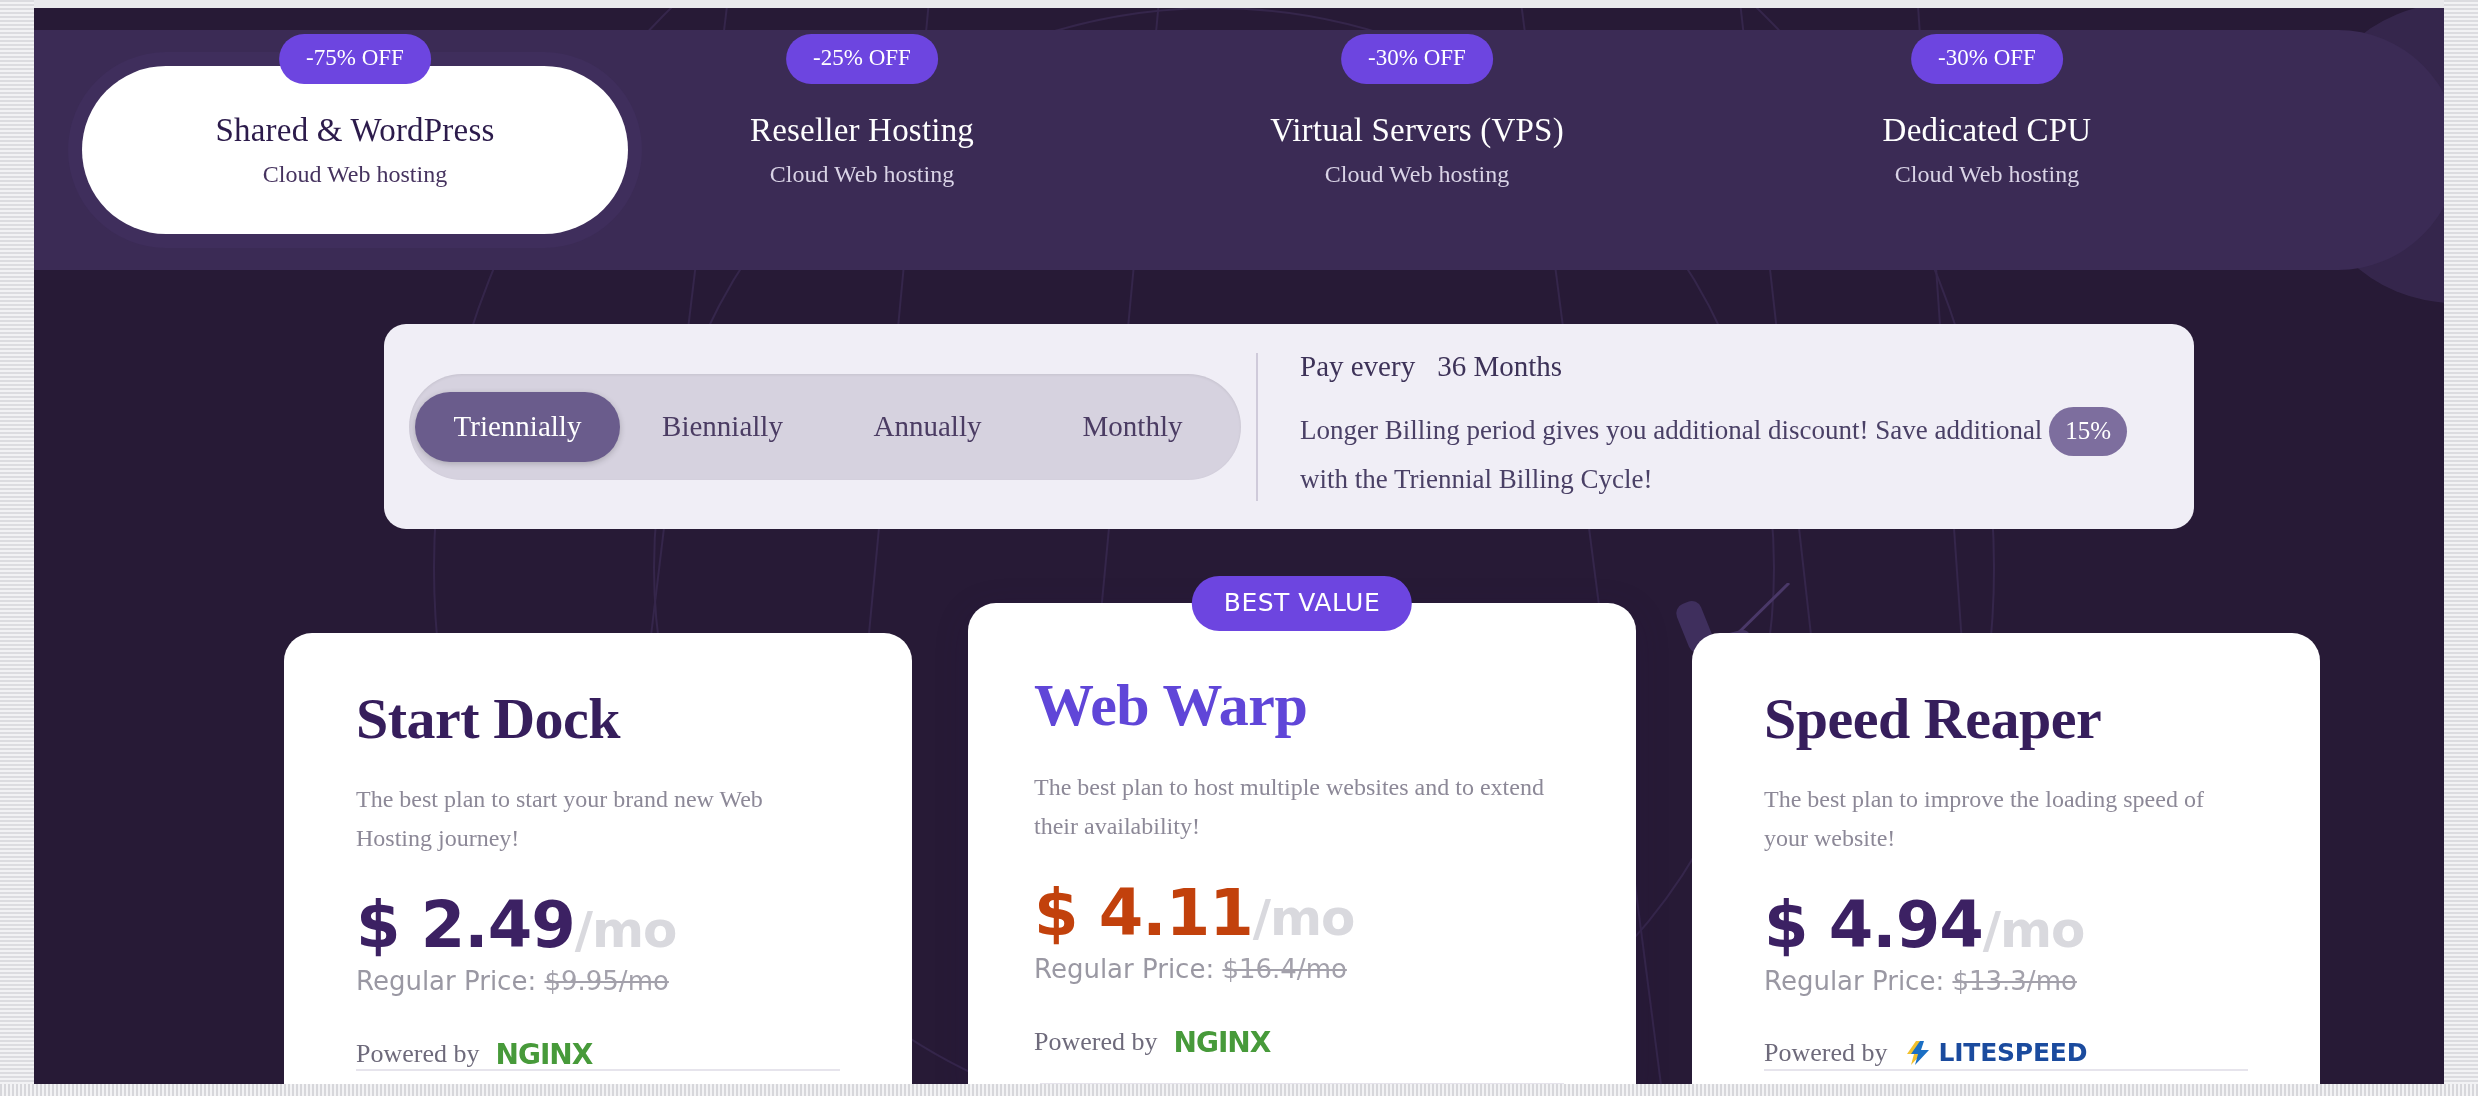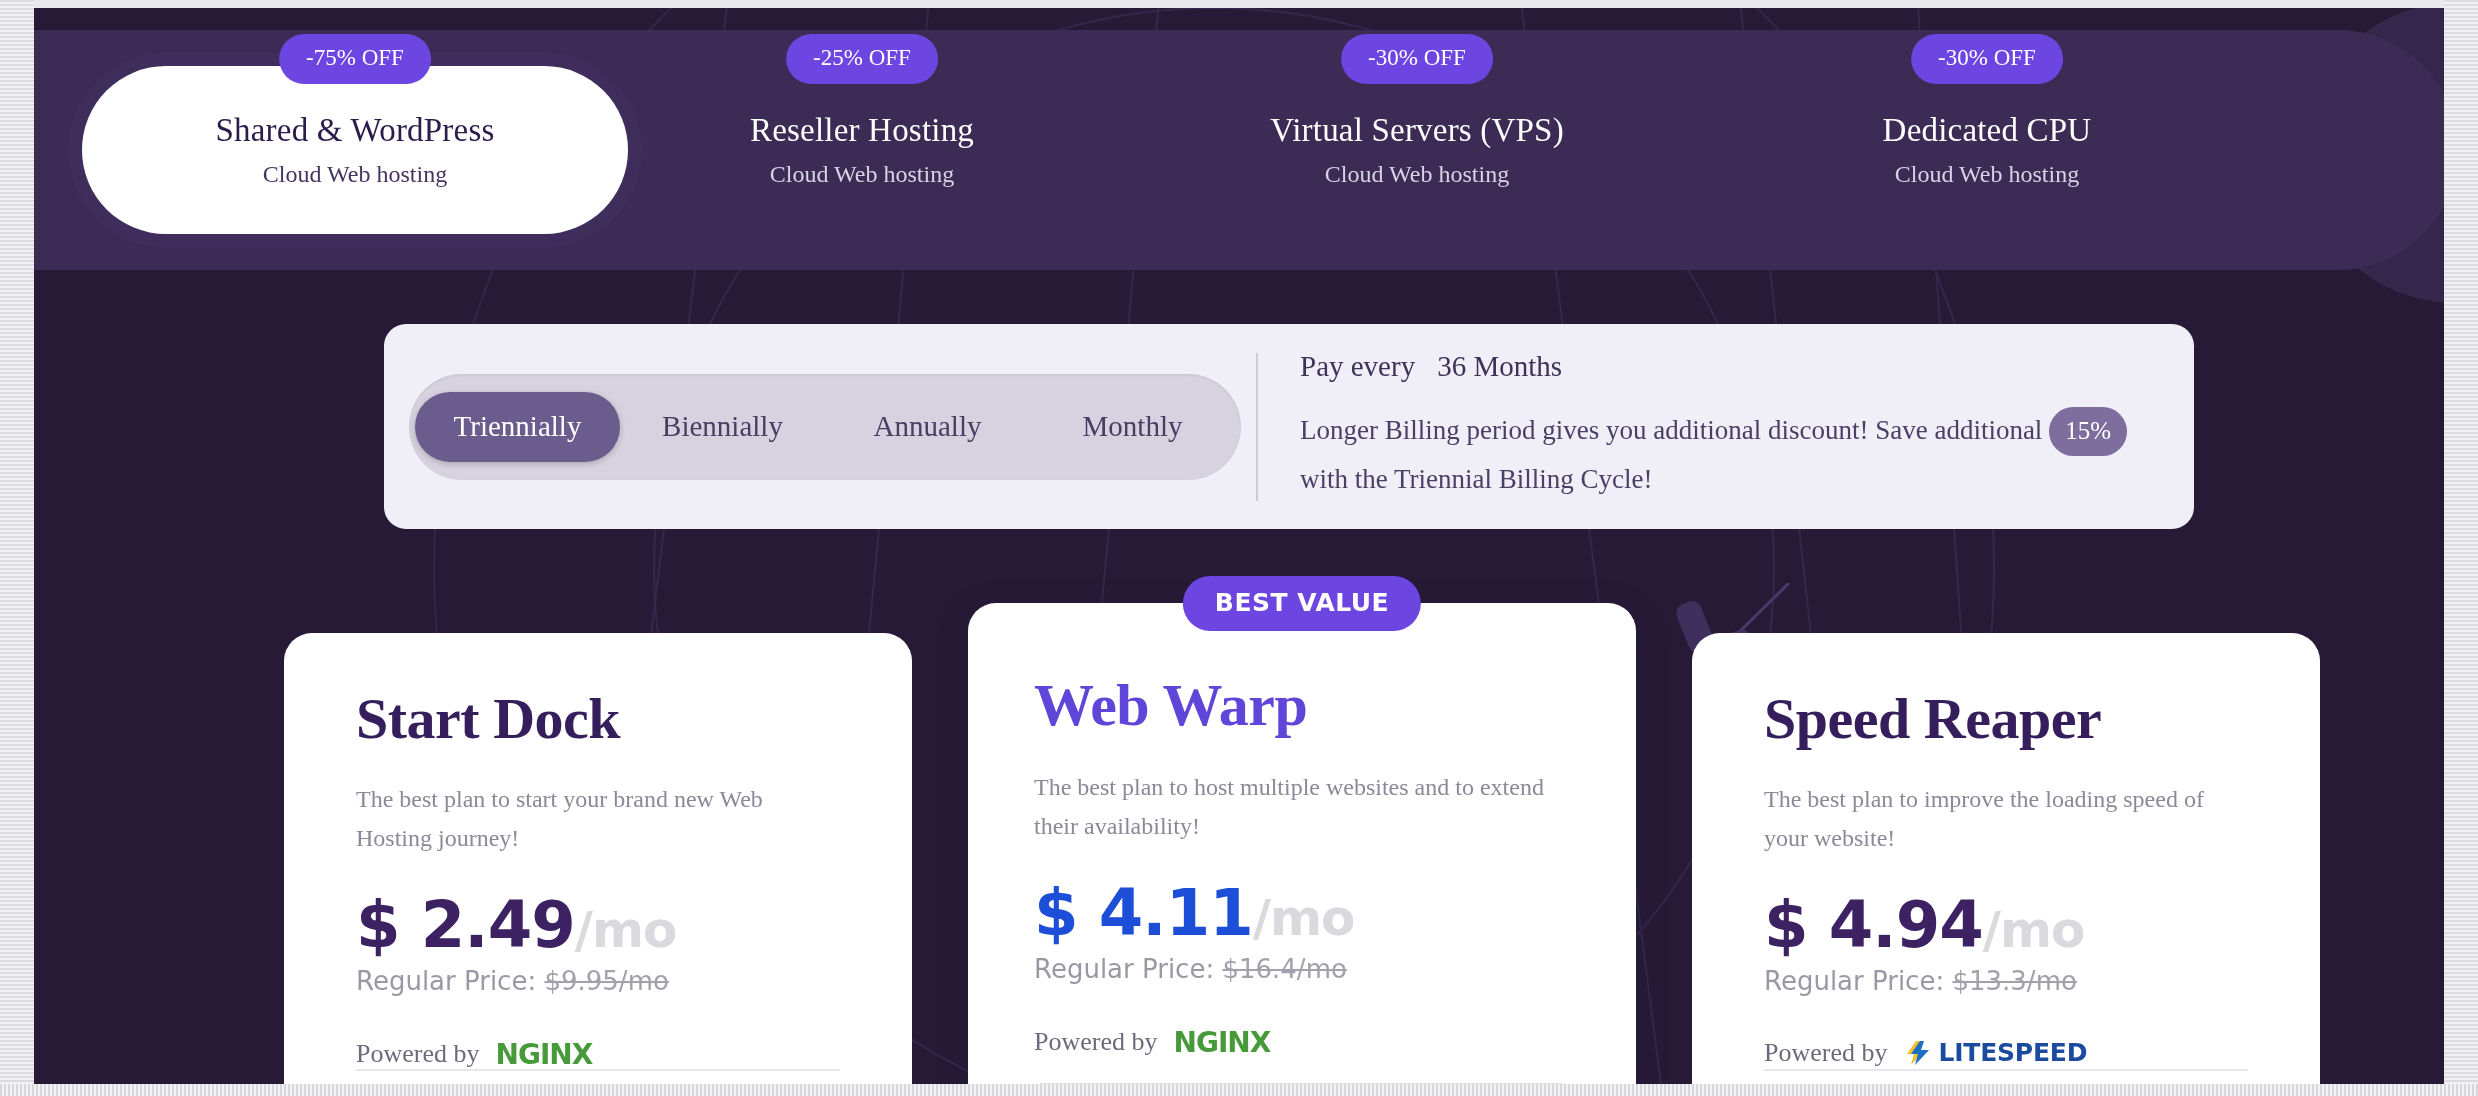--- a/index.html
+++ b/index.html
@@ -171,21 +171,21 @@
   .card.center .plan-desc { max-width: 520px; }
 
   .price-row {
     font-family: "DejaVu Sans", sans-serif;
     display: flex; align-items: baseline;
   }
   .price-main {
     font-size: 64px; font-weight: 700; color: #3c2163;
     letter-spacing: -1px;
   }
-  .card.center .price-main { color: #1d4ed8; }
+  .card.center .price-main { color: #c2410c; }
   .price-per {
     font-size: 50px; font-weight: 700; color: #d9d9de; letter-spacing: -1px;
   }
   .regular {
     font-family: "DejaVu Sans", sans-serif;
     font-size: 26px; color: #9a98a3; margin-top: 4px;
   }
   .regular s { color: #a3a1ab; }
 
   .powered {
@@ -210,21 +210,21 @@
     height: 2px; background: #e6e4ec;
   }
   .card.center .card-divider { bottom: 8px; }
 
   .best-badge {
     position: absolute;
     left: 1268px; top: 568px;
     transform: translateX(-50%);
     background: #6d45e0; color: #fff;
     font-family: "DejaVu Sans", sans-serif;
-    font-size: 25px; font-weight: 700; letter-spacing: .5px;
+    font-size: 25px; font-weight: 400; letter-spacing: .5px;
     padding: 12px 32px 14px;
     border-radius: 40px;
     z-index: 14;
   }
 
   .deco-shape { position: absolute; left: 1620px; top: 575px; z-index: 5; }
 </style>
 </head>
 <body>
 

